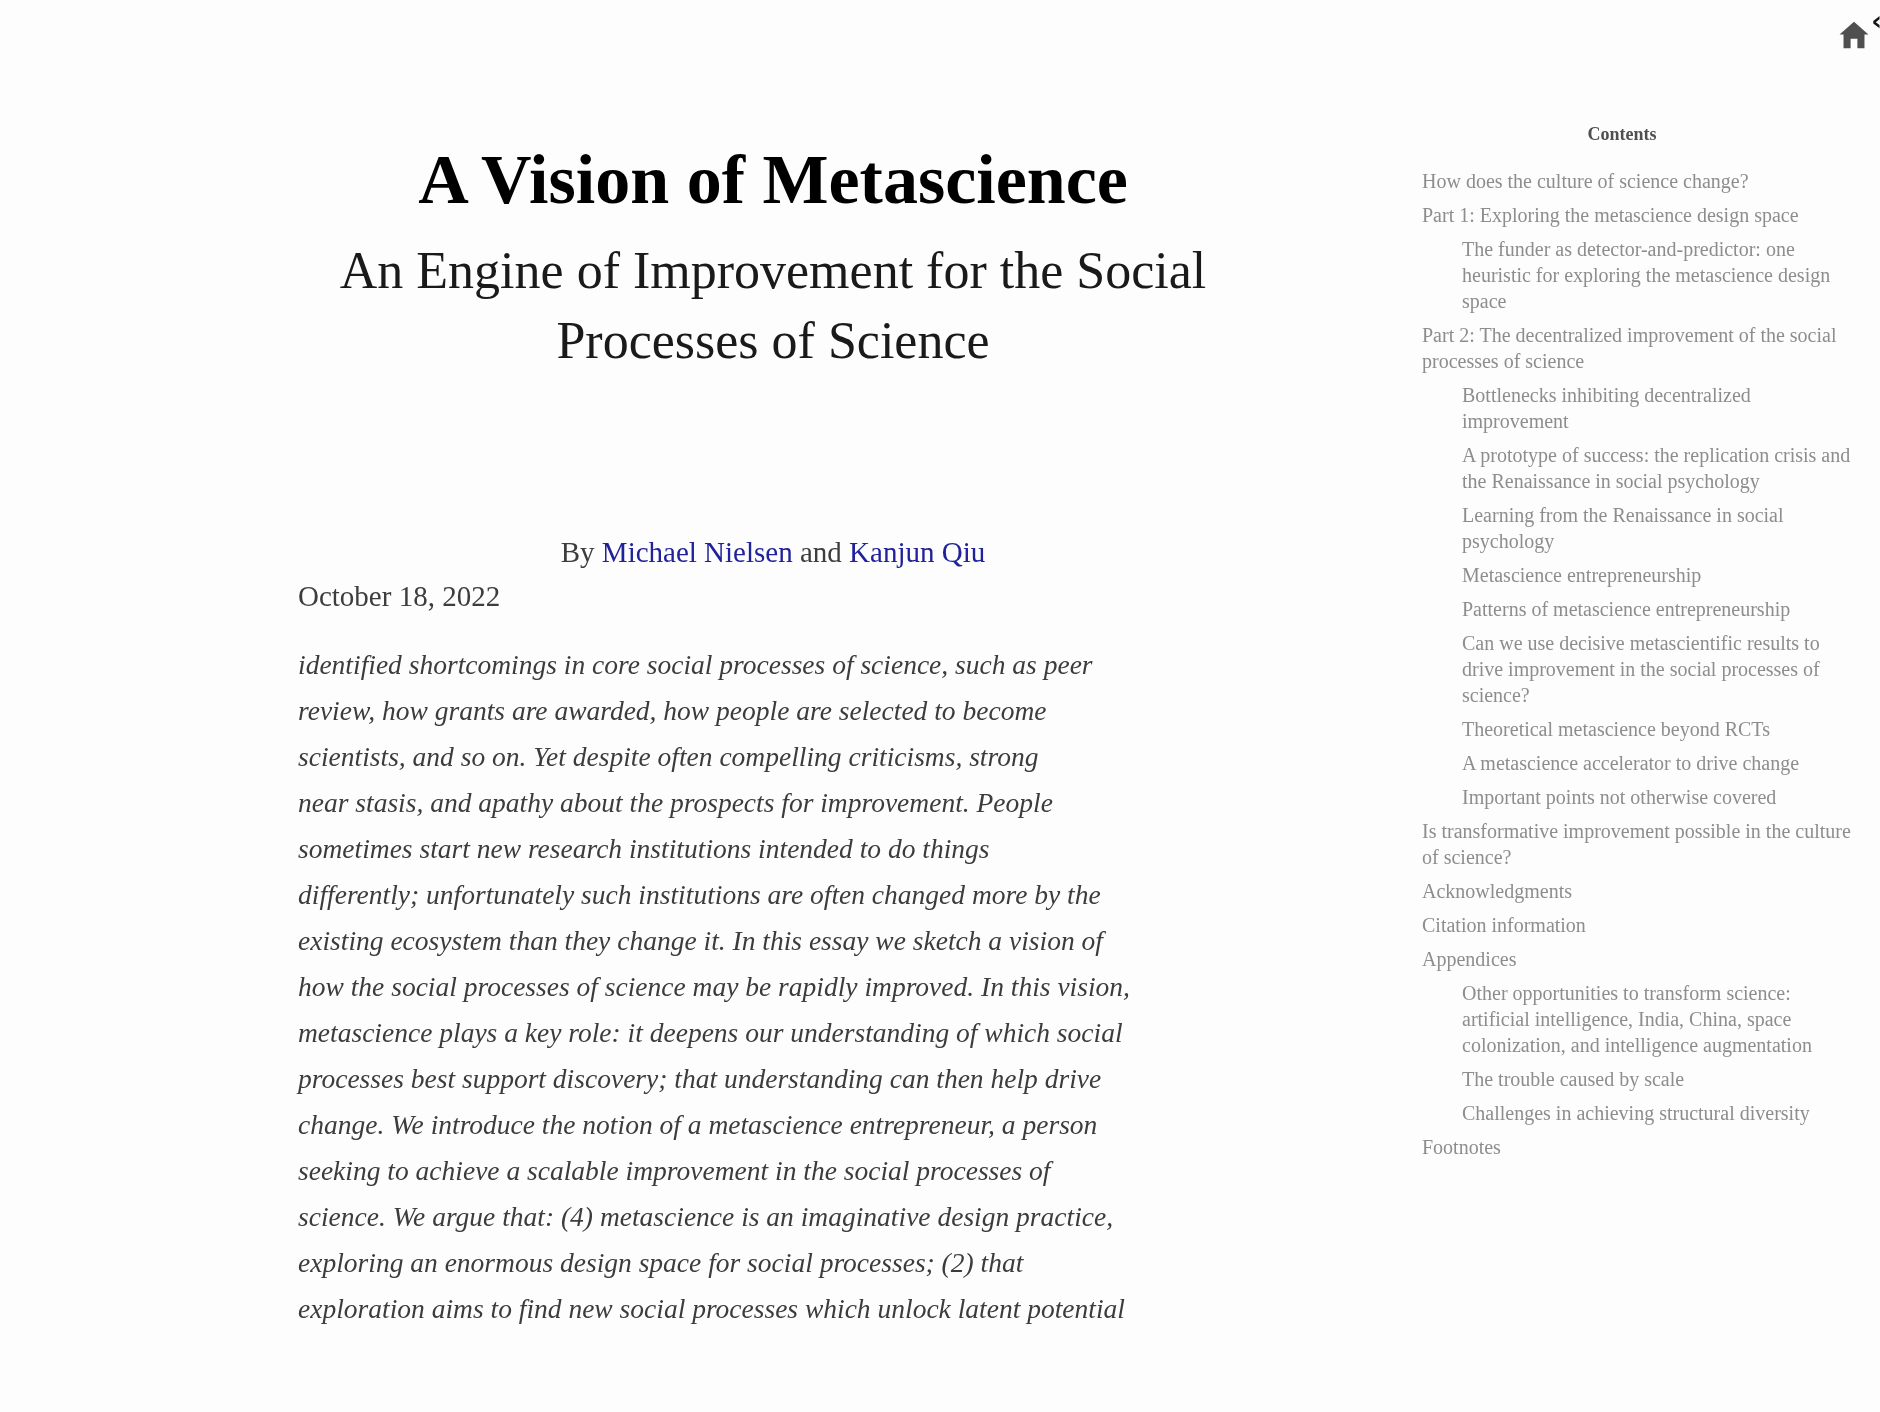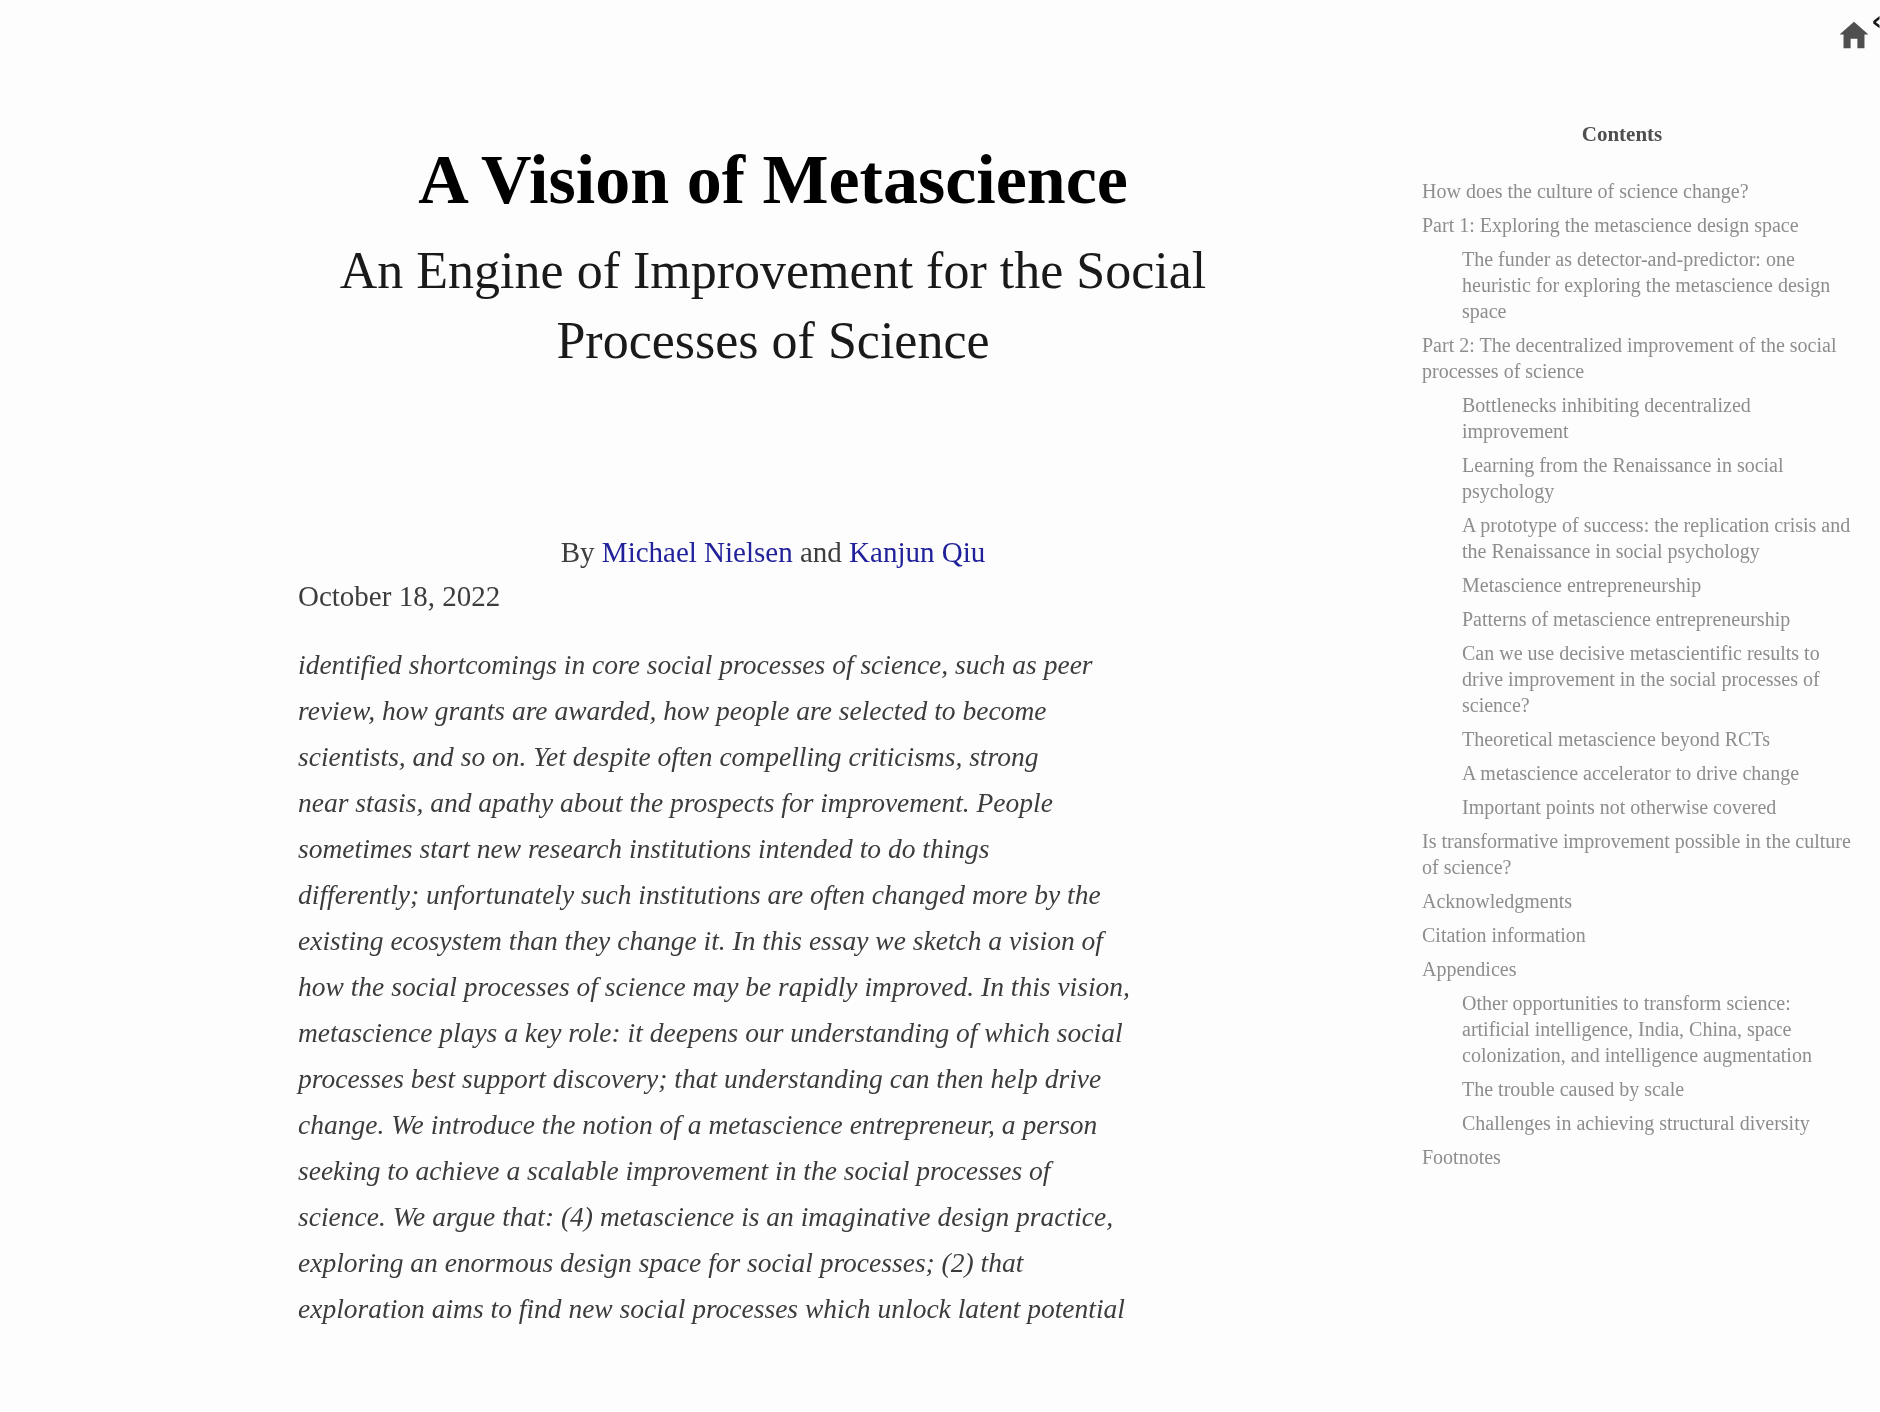--- a/index.html
+++ b/index.html
@@ -64,23 +64,23 @@
   .abs-line { white-space: nowrap; }
 
   
   .toc {
     position: absolute; left: 1422px; top: 120px; width: 436px;
   }
   .toc-heading {
     width: 400px;
     text-align: center;
     font-weight: bold;
-    font-size: 21px; line-height: 28px;
+    font-size: 18px; line-height: 28px;
     color: #4f4f4f;
-    margin-bottom: 30px;
+    margin-bottom: 20px;
   }
   .toc-item {
     font-size: 20px; line-height: 26px;
     color: #8d8d8d;
     margin-bottom: 8px;
     cursor: pointer;
   }
   .toc-item.lvl2 { padding-left: 40px; }
 </style>
 </head>
@@ -130,22 +130,22 @@
 </div>
 
 <div class="toc">
   <div class="toc-heading">Contents</div>
   <div class="toc-list">
       <div class="toc-item lvl1">How does the culture of science change?</div>
       <div class="toc-item lvl1">Part 1: Exploring the metascience design space</div>
       <div class="toc-item lvl2">The funder as detector-and-predictor: one heuristic for exploring the metascience design space</div>
       <div class="toc-item lvl1">Part 2: The decentralized improvement of the social processes of science</div>
       <div class="toc-item lvl2">Bottlenecks inhibiting decentralized improvement</div>
+      <div class="toc-item lvl2">A prototype of success: the replication crisis and the Renaissance in social psychology</div>
       <div class="toc-item lvl2">Learning from the Renaissance in social psychology</div>
-      <div class="toc-item lvl2">A prototype of success: the replication crisis and the Renaissance in social psychology</div>
       <div class="toc-item lvl2">Metascience entrepreneurship</div>
       <div class="toc-item lvl2">Patterns of metascience entrepreneurship</div>
       <div class="toc-item lvl2">Can we use decisive metascientific results to drive improvement in the social processes of science?</div>
       <div class="toc-item lvl2">Theoretical metascience beyond RCTs</div>
       <div class="toc-item lvl2">A metascience accelerator to drive change</div>
       <div class="toc-item lvl2">Important points not otherwise covered</div>
       <div class="toc-item lvl1">Is transformative improvement possible in the culture of science?</div>
       <div class="toc-item lvl1">Acknowledgments</div>
       <div class="toc-item lvl1">Citation information</div>
       <div class="toc-item lvl1">Appendices</div>

